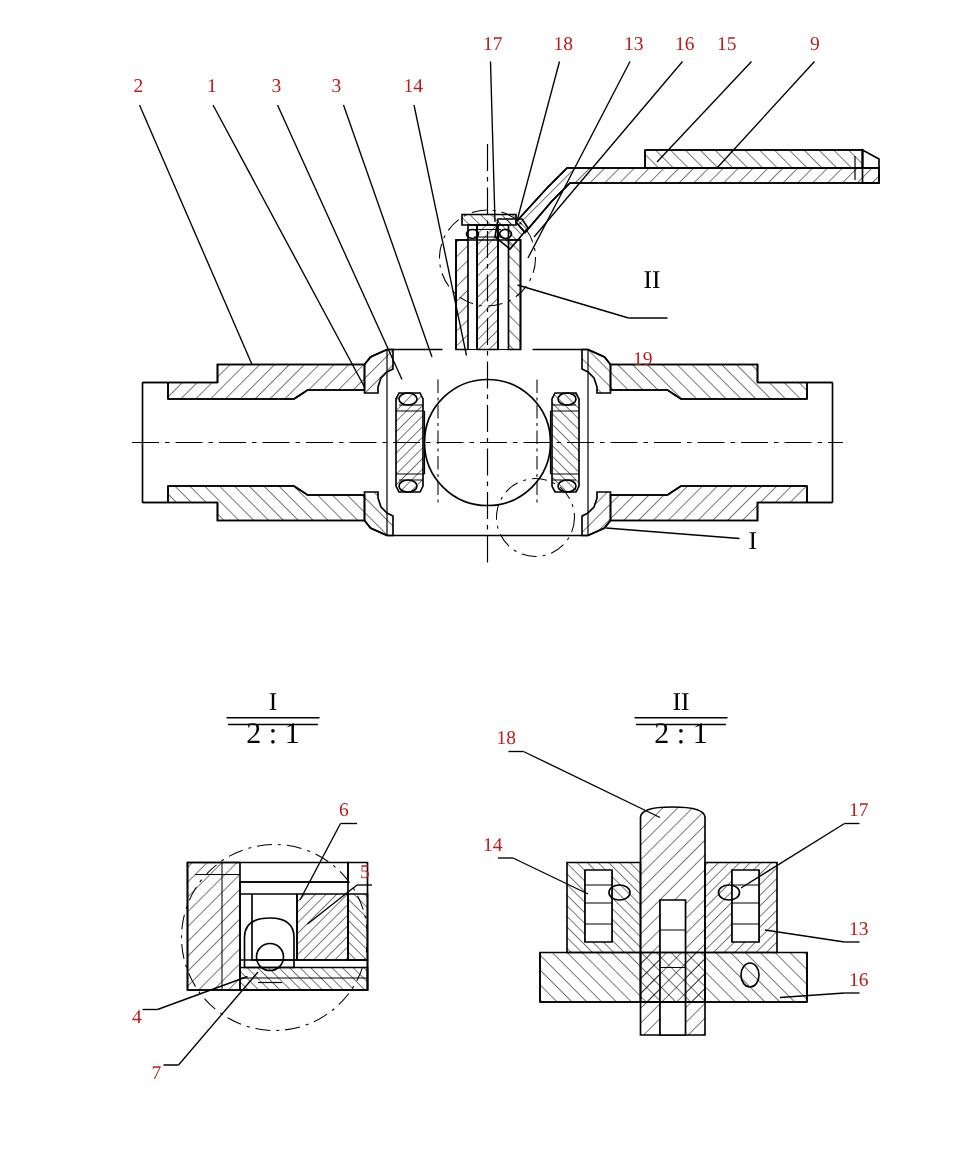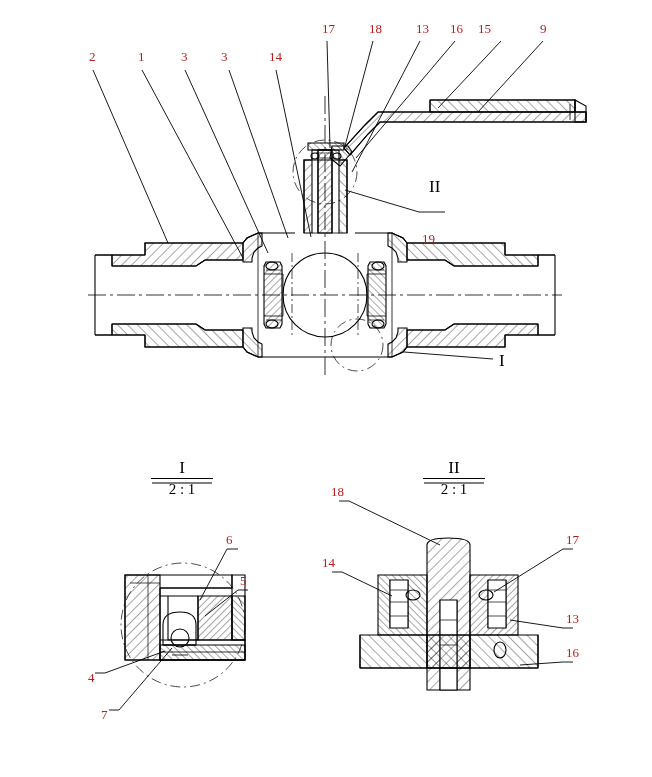--- a/index.html
+++ b/index.html
@@ -36,21 +36,21 @@
     font-family: "Liberation Serif", serif;
     text-align: center;
     white-space: nowrap;
     color: #000;
   }
   .viewtitle .rn {
     font-size: 17px;
     line-height: 19px;
   }
   .viewtitle .scale {
-    font-size: 15px;
+    font-size: 20px;
     line-height: 18px;
   }
   .viewtitle .rule {
     height: 1px;
     background: #000;
     margin: 1px auto 1px auto;
   }
   .romanmark {
     position: absolute;
     font-family: "Liberation Serif", serif;

